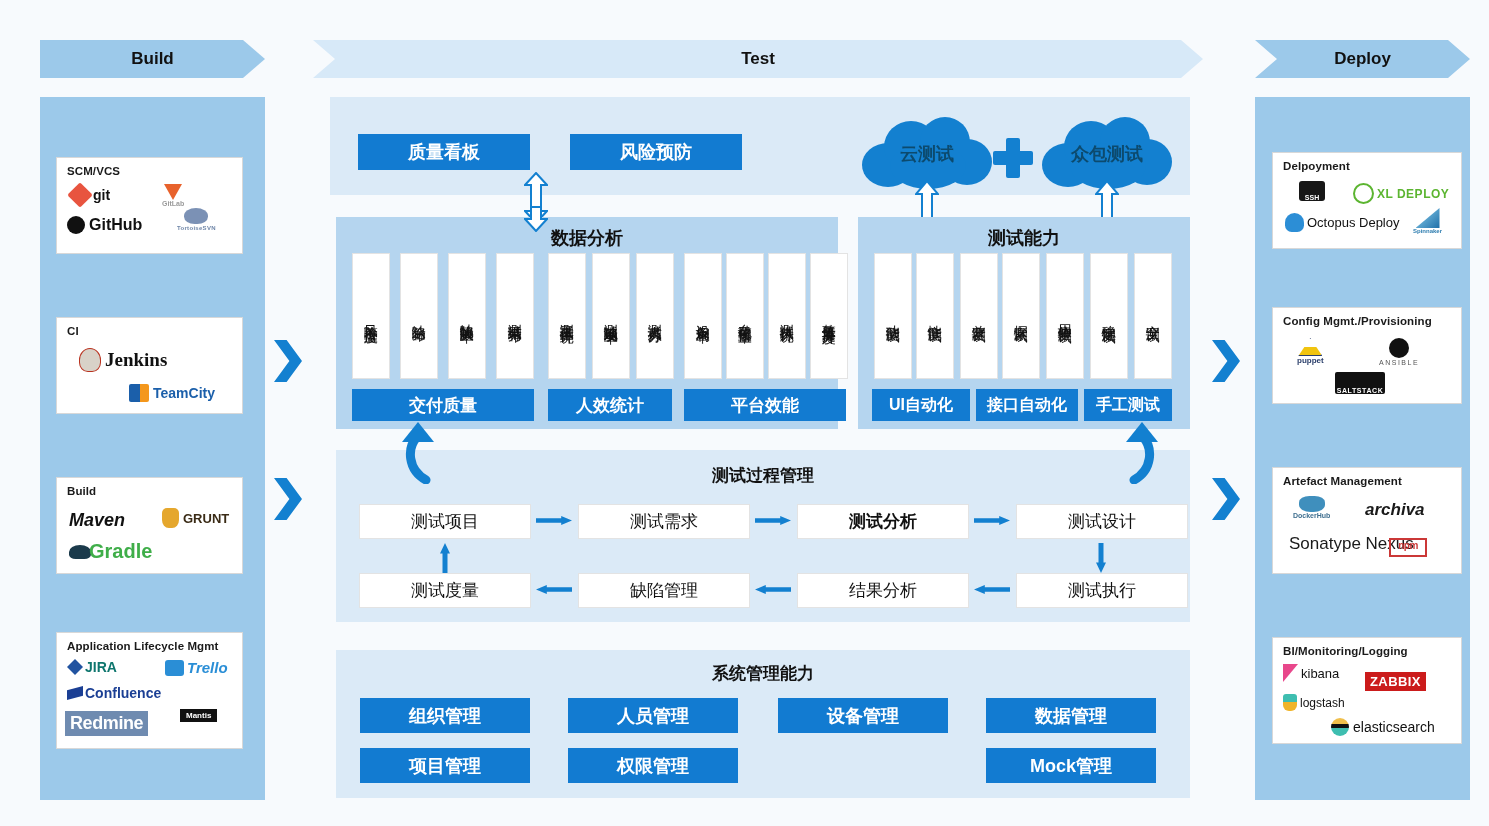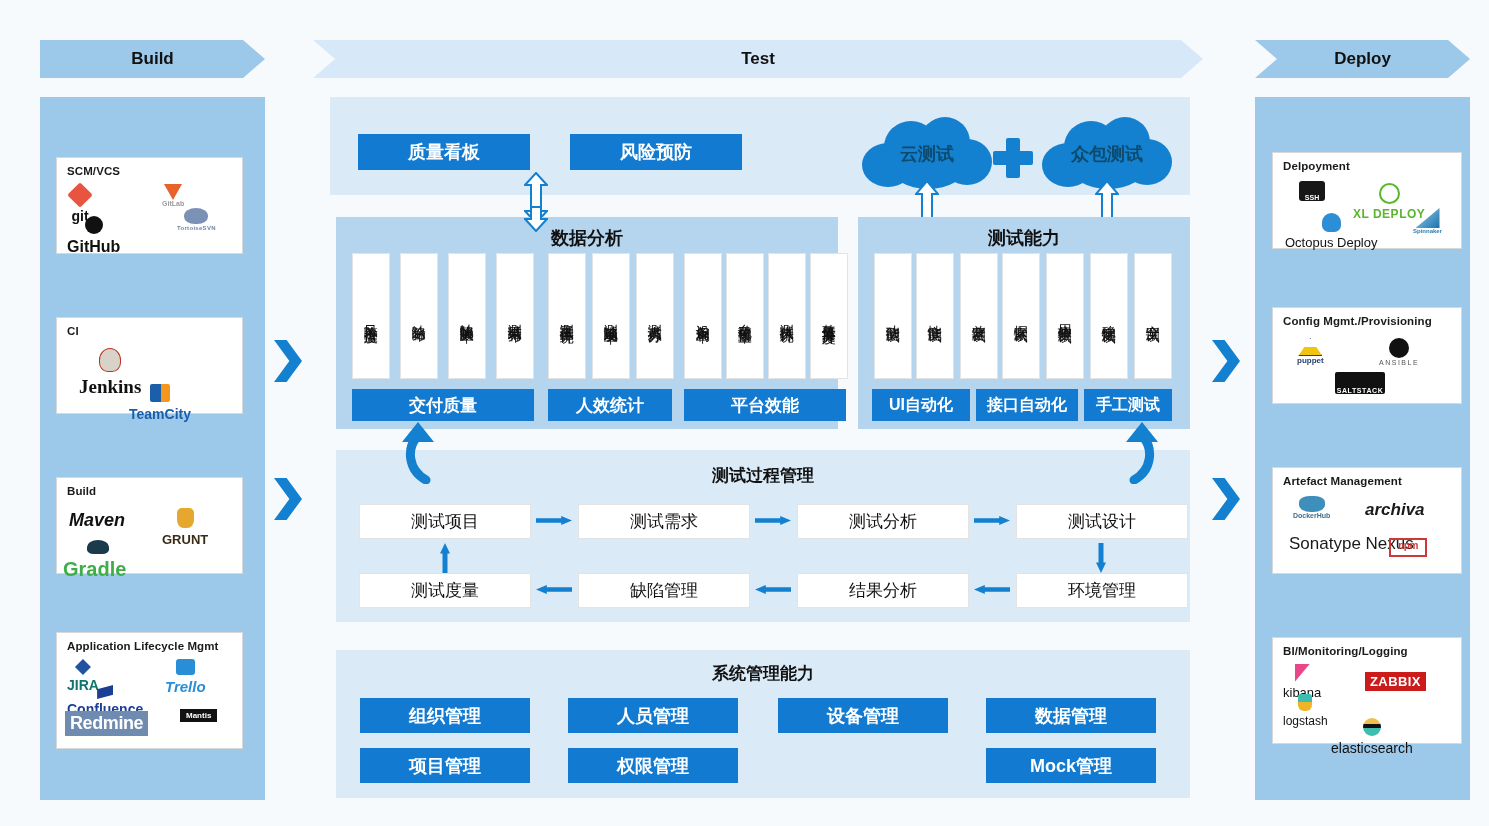--- a/index.html
+++ b/index.html
@@ -22,21 +22,21 @@
       clip-path:polygon(0 0, calc(100% - 22px) 0, 100% 50%, calc(100% - 22px) 100%, 0 100%, 22px 50%);}
 
   
   .col-left{position:absolute;left:40px;top:97px;width:225px;height:703px;background:#9cc9ea;}
   .col-right{position:absolute;left:1255px;top:97px;width:215px;height:703px;background:#9cc9ea;}
 
   
   .toolcard{position:absolute;background:#ffffff;border:1px solid #d8d8d8;}
   .toolcard .cap{position:absolute;left:10px;top:7px;font-size:11.5px;font-weight:bold;color:#1a1a1a;
                  letter-spacing:.1px;}
-  .logo{position:absolute;display:flex;align-items:center;gap:4px;flex-direction:column;}
+  .logo{position:absolute;display:flex;align-items:center;gap:4px;}
   .logo .txt{font-size:14px;font-weight:bold;color:#111;white-space:nowrap;}
 
   
   .mk{display:inline-block;flex:0 0 auto;}
   .mk-git{width:18px;height:18px;background:#e8543f;transform:rotate(45deg);border-radius:2px;}
   .mk-gitlab{width:0;height:0;border-left:9px solid transparent;border-right:9px solid transparent;
              border-top:16px solid #e8622c;}
   .mk-github{width:18px;height:18px;border-radius:50%;background:#111;}
   .mk-turtle{width:24px;height:16px;border-radius:50% 50% 45% 45%;background:#7b91b5;}
   .mk-jenkins{width:20px;height:22px;border-radius:50% 50% 40% 40%;background:#d8d2c8;
@@ -438,21 +438,21 @@
   </div>
 
   <div class="whitebox" style="left:359px;top:504px;width:170px;height:33px;font-size:17px;">
     <span>测试项目</span>
     </div>
   <div class="farrow right" style="left:536px;top:516px;width:36px;"></div>
   <div class="whitebox" style="left:578px;top:504px;width:170px;height:33px;font-size:17px;">
     <span>测试需求</span>
     </div>
   <div class="farrow right" style="left:755px;top:516px;width:36px;"></div>
-  <div class="whitebox" style="left:797px;top:504px;width:170px;height:33px;font-size:17px;">
+  <div class="whitebox" style="left:797px;top:504px;width:170px;height:33px;font-size:17px;font-weight:bold;">
     <span>测试分析</span>
     </div>
   <div class="farrow right" style="left:974px;top:516px;width:36px;"></div>
   <div class="whitebox" style="left:1016px;top:504px;width:170px;height:33px;font-size:17px;">
     <span>测试设计</span>
     </div>
 
   <div class="farrow down" style="left:1096px;top:543px;height:30px;"></div>
   <div class="farrow up" style="left:440px;top:543px;height:30px;"></div>
 
@@ -462,21 +462,21 @@
   <div class="farrow left" style="left:536px;top:585px;width:36px;"></div>
   <div class="whitebox" style="left:578px;top:573px;width:170px;height:33px;font-size:17px;">
     <span>缺陷管理</span>
     </div>
   <div class="farrow left" style="left:755px;top:585px;width:36px;"></div>
   <div class="whitebox" style="left:797px;top:573px;width:170px;height:33px;font-size:17px;">
     <span>结果分析</span>
     </div>
   <div class="farrow left" style="left:974px;top:585px;width:36px;"></div>
   <div class="whitebox" style="left:1016px;top:573px;width:170px;height:33px;font-size:17px;">
-    <span>环境管理</span>
+    <span>测试执行</span>
     </div>
 
   <div class="panel" style="left:336px;top:650px;width:854px;height:148px;"></div>
   <div class="panel-title" style="left:336px;top:662px;width:854px;font-size:17px;">系统管理能力</div>
 
   <div class="bluebox" style="left:360px;top:698px;width:170px;height:35px;font-size:18px;">
     <span>组织管理</span>
     </div>
   <div class="bluebox" style="left:568px;top:698px;width:170px;height:35px;font-size:18px;">
     <span>人员管理</span>

